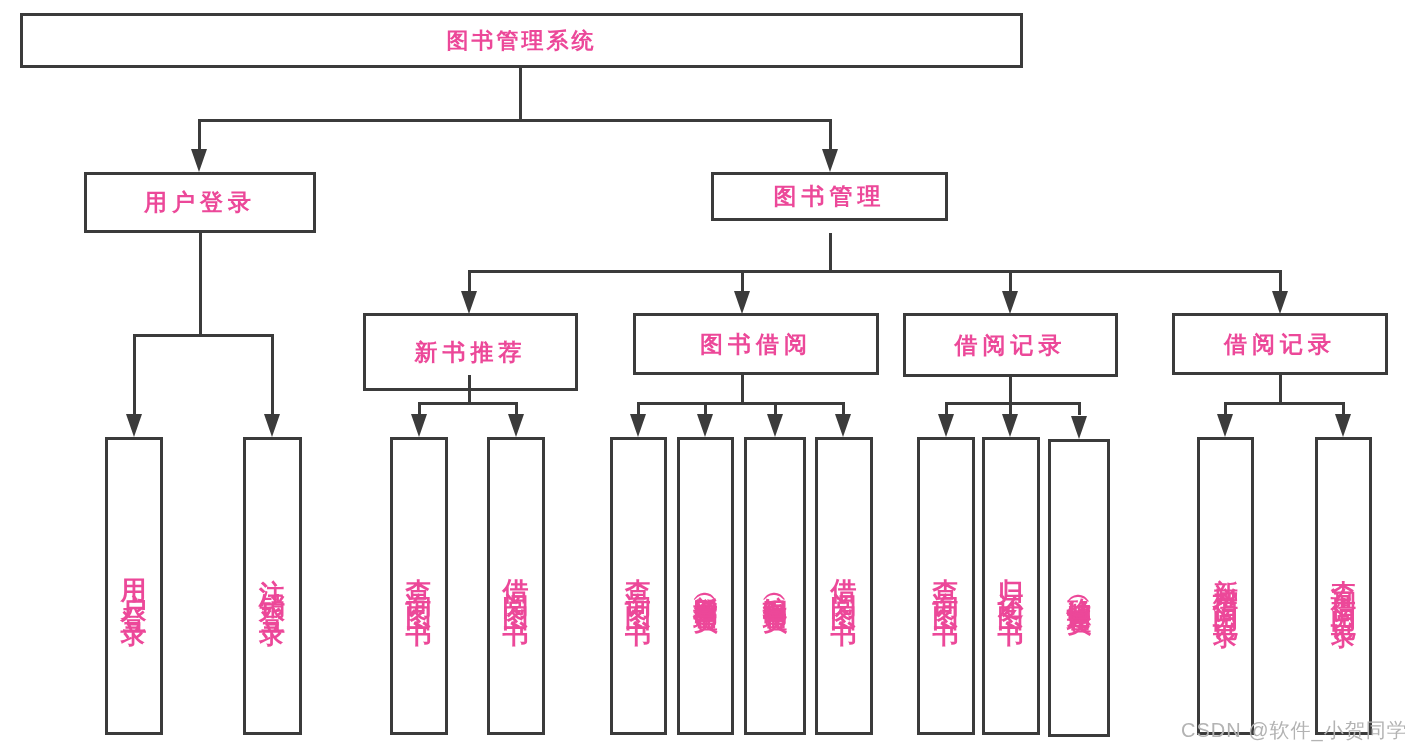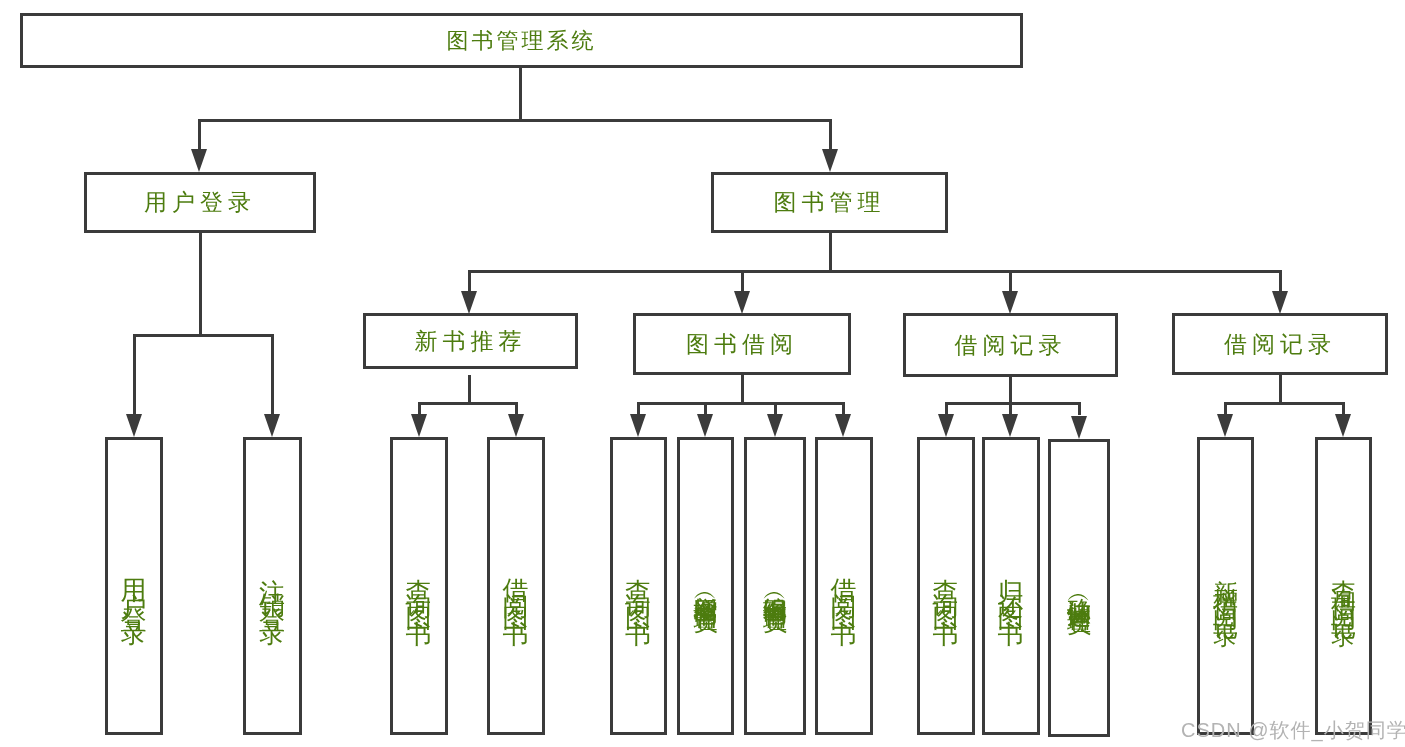--- a/index.html
+++ b/index.html
@@ -5,21 +5,21 @@
   html,body{margin:0;padding:0;background:#ffffff;}
   .stage{
     position:relative;width:1405px;height:747px;background:#ffffff;overflow:hidden;
     font-family:"Liberation Sans","DejaVu Sans",sans-serif;
   }
   .box{
     position:absolute;box-sizing:border-box;background:#ffffff;
     border:3px solid #3b3b3b;display:flex;align-items:center;justify-content:center;
   }
   .box .lbl{
-    color:#4d7c0f;font-size:23px;letter-spacing:5px;white-space:nowrap;line-height:1;
+    color:#ec4899;font-size:23px;letter-spacing:5px;white-space:nowrap;line-height:1;font-weight:bold;
   }
   .root .lbl{font-size:22px;letter-spacing:3px;}
   .leaf .lbl{
     writing-mode:vertical-rl;text-orientation:mixed;
     font-size:26px;letter-spacing:14px;line-height:1;
   }
   .leaf.gap-md .lbl{font-size:25px;letter-spacing:9px;}
   .leaf.gap-sm .lbl{font-size:24px;letter-spacing:2px;}
   .vline{position:absolute;width:3px;background:#3b3b3b;}
   .hline{position:absolute;height:3px;background:#3b3b3b;}
@@ -38,28 +38,28 @@
 
 <div class="stage">
 
   <div class="box root" style="left:20px;top:13px;width:1003px;height:55px">
     <span class="lbl">图书管理系统</span>
   </div>
 
   <div class="box" style="left:84px;top:172px;width:232px;height:61px">
     <span class="lbl">用户登录</span>
   </div>
-  <div class="box" style="left:711px;top:172px;width:237px;height:61px">
+  <div class="box" style="left:711px;top:172px;width:237px;height:49px">
     <span class="lbl">图书管理</span>
   </div>
 
-  <div class="box" style="left:363px;top:313px;width:215px;height:56px">
+  <div class="box" style="left:363px;top:313px;width:215px;height:78px">
     <span class="lbl">新书推荐</span>
   </div>
-  <div class="box" style="left:633px;top:313px;width:218px;height:62px">
+  <div class="box" style="left:633px;top:313px;width:246px;height:62px">
     <span class="lbl">图书借阅</span>
   </div>
   <div class="box" style="left:903px;top:313px;width:215px;height:64px">
     <span class="lbl">借阅记录</span>
   </div>
   <div class="box" style="left:1172px;top:313px;width:216px;height:62px">
     <span class="lbl">借阅记录</span>
   </div>
 
   <div class="box leaf" style="left:105px;top:437px;width:58px;height:298px">

